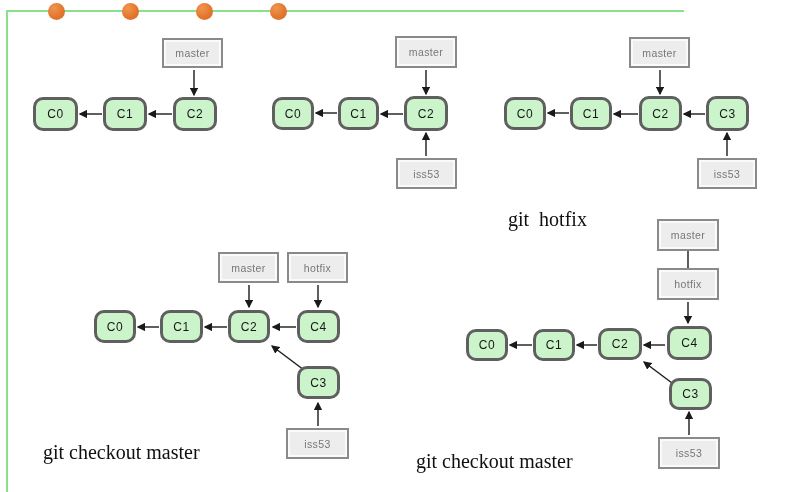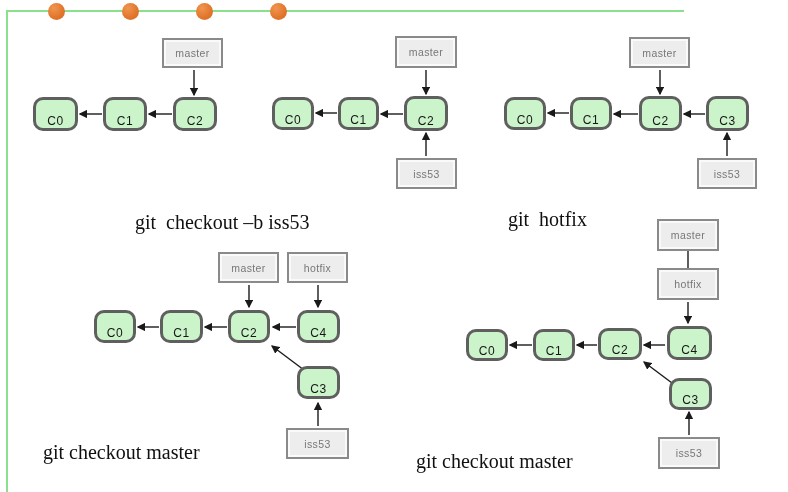--- a/index.html
+++ b/index.html
@@ -19,21 +19,21 @@
   .frame-top{position:absolute;left:7px;top:10px;width:677px;height:2px;background:var(--green);}
   .frame-left{position:absolute;left:6px;top:10px;width:2px;height:482px;background:var(--green);}
   .dot{
     position:absolute;top:3px;width:17px;height:17px;border-radius:50%;
     background:radial-gradient(circle at 35% 30%, #f0954f 0%, #e1752c 60%, #d96c24 100%);
   }
   .commit{
     position:absolute;box-sizing:border-box;
     border:3px solid var(--commit-border);border-radius:10px;
     background:var(--commit-fill);
-    display:flex;align-items:flex-end;justify-content:center;
+    display:flex;align-items:center;justify-content:center;
     font-size:12px;color:#161616;letter-spacing:0.5px;
   }
   .branch{
     position:absolute;box-sizing:border-box;
     border:2px solid var(--branch-border);
     background:var(--branch-fill);
     box-shadow:inset 0 0 0 2px #fafafa;
     display:flex;align-items:center;justify-content:center;
     font-size:10.5px;color:#777777;letter-spacing:0.4px;
   }
@@ -100,23 +100,20 @@
     </div>
   <div class="commit" style="left:33px;top:97px;width:45px;height:34px">
       <span>C0</span>
     </div>
   <div class="commit" style="left:103px;top:97px;width:44px;height:34px">
       <span>C1</span>
     </div>
   <div class="commit" style="left:173px;top:97px;width:44px;height:34px">
       <span>C2</span>
     </div>
-  <div class="caption" style="left:135px;top:167px">
-    <div>git  checkout –b iss53</div>
-  </div>
 
   <div class="branch" style="left:395px;top:36px;width:62px;height:32px">
       <span>master</span>
     </div>
   <div class="commit" style="left:272px;top:97px;width:42px;height:33px">
       <span>C0</span>
     </div>
   <div class="commit" style="left:338px;top:97px;width:41px;height:33px">
       <span>C1</span>
     </div>

